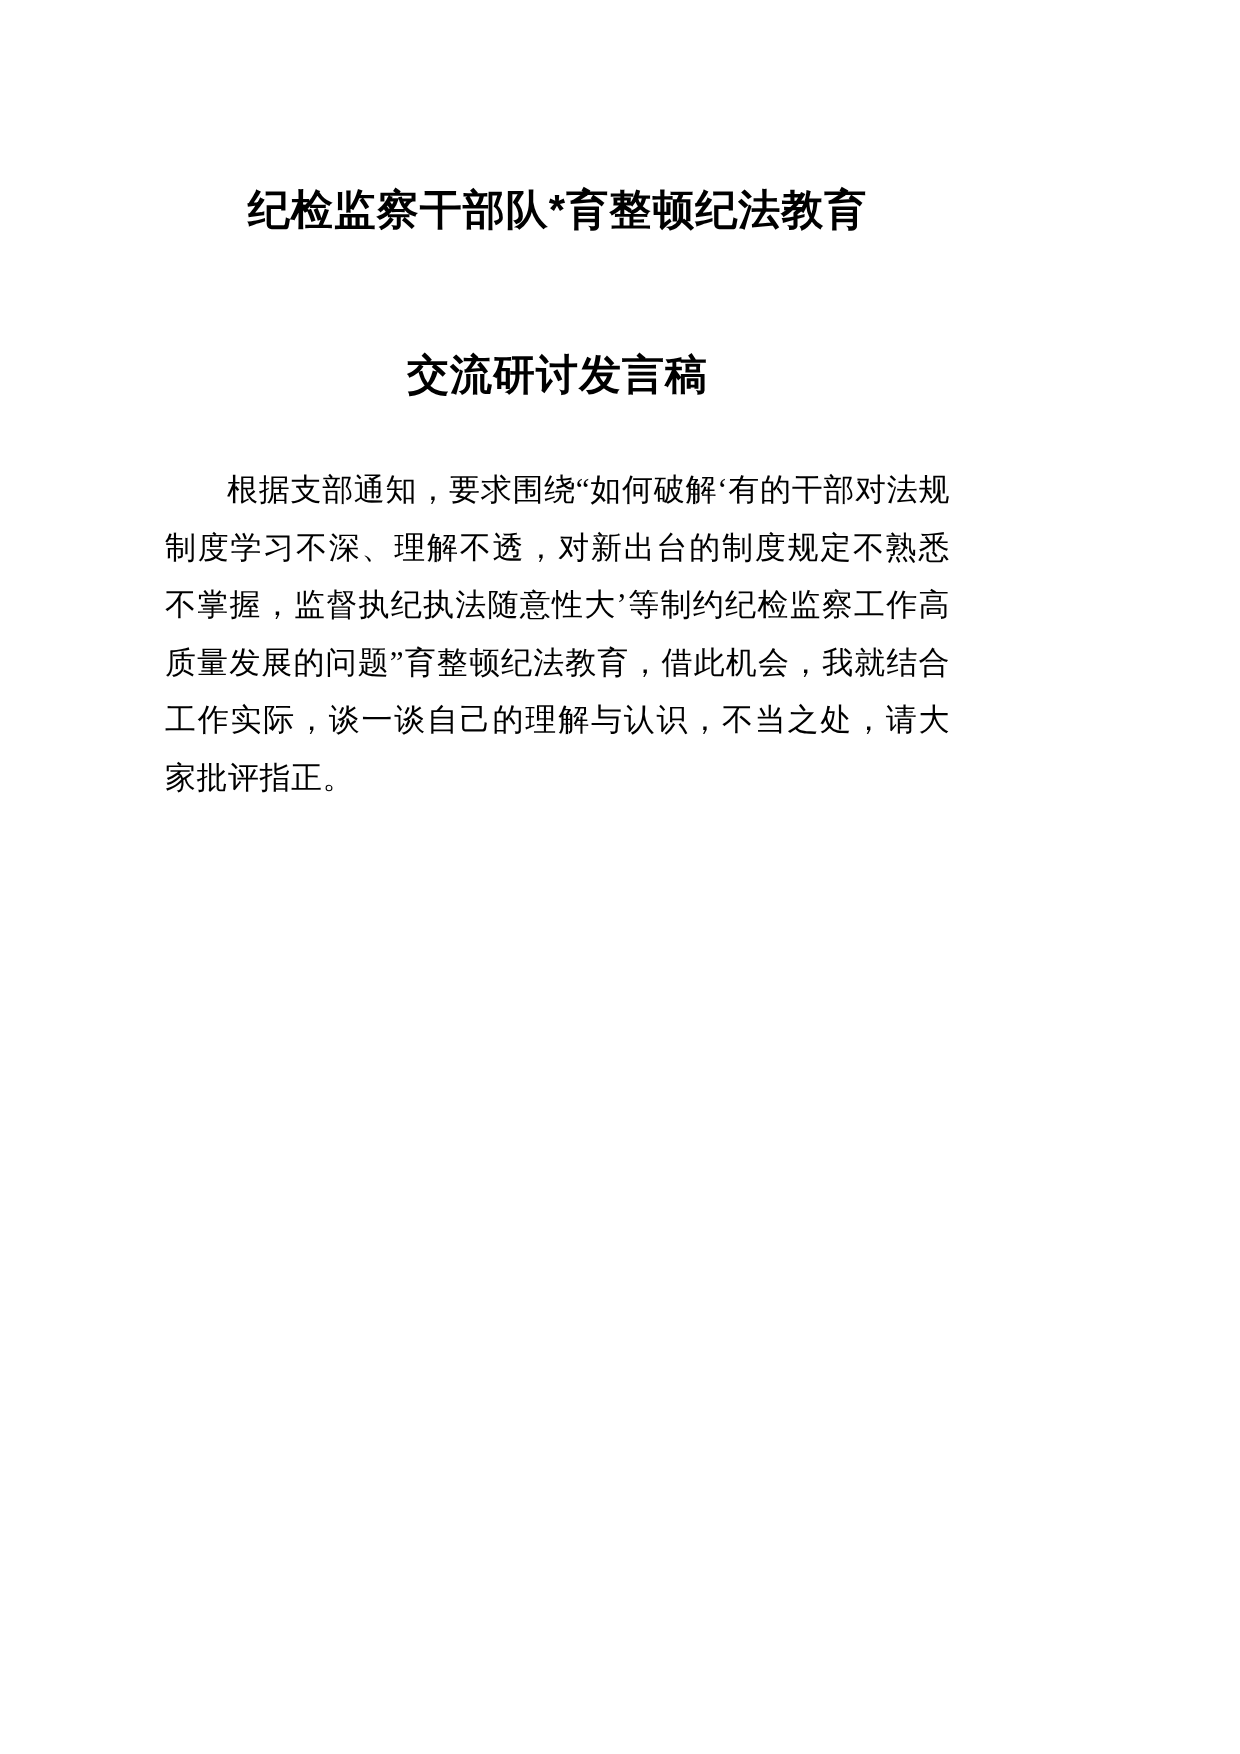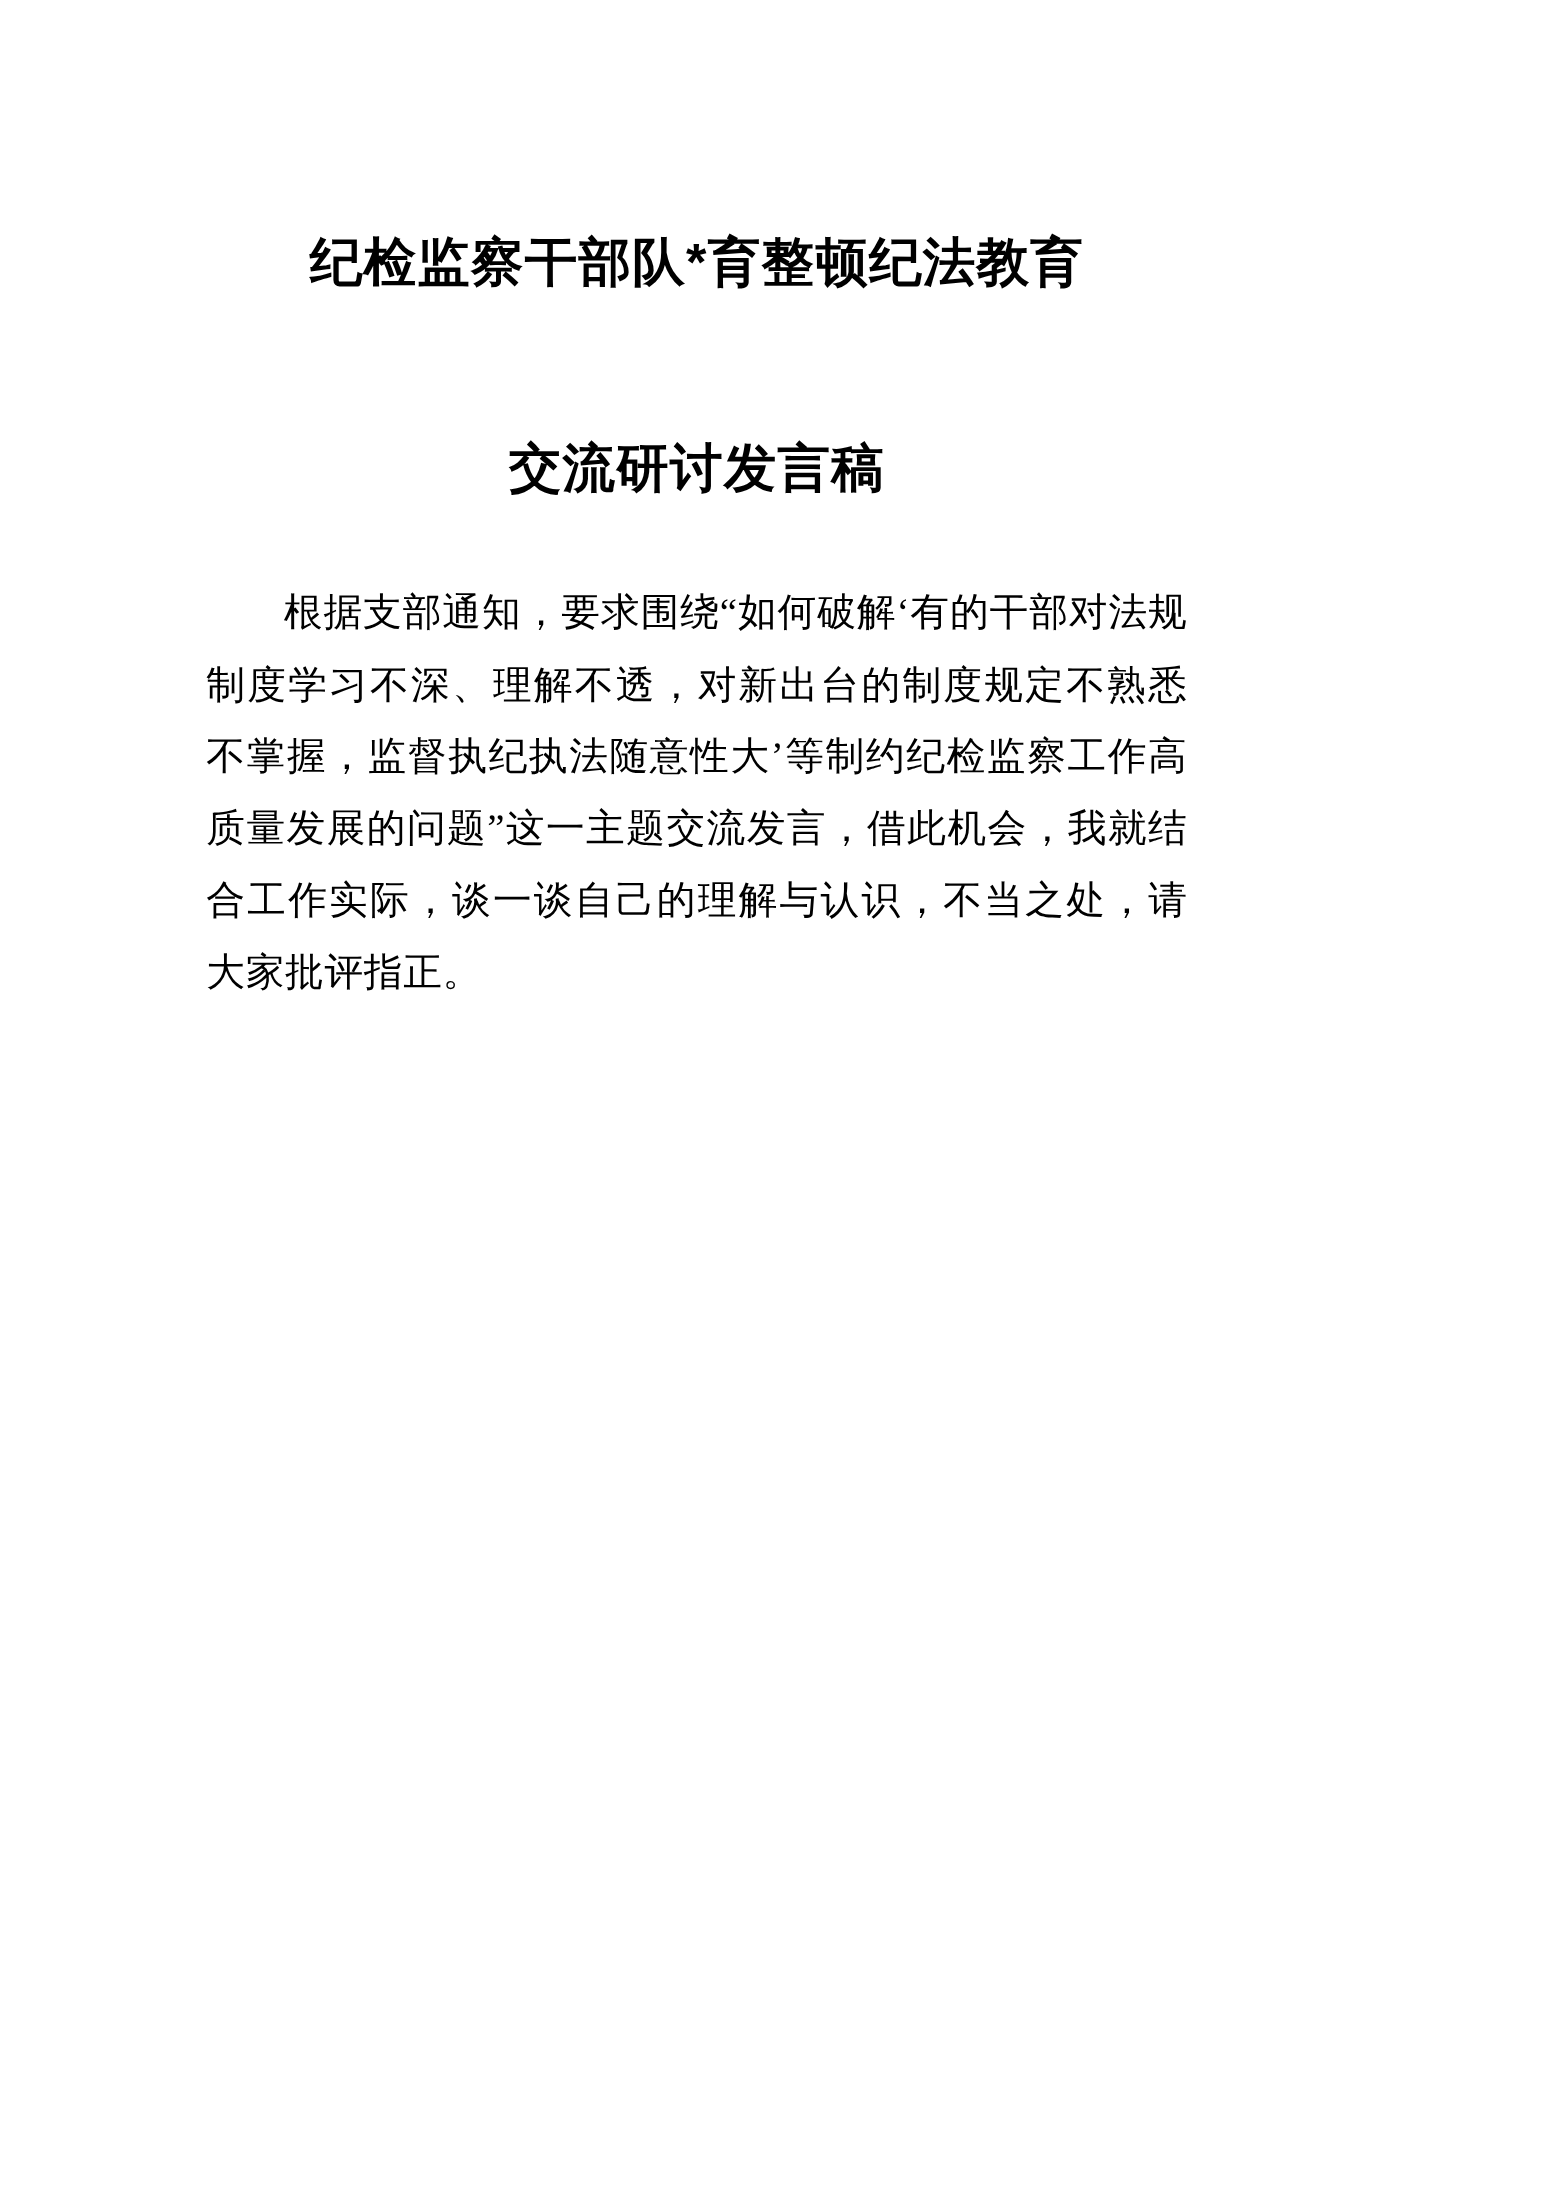--- a/index.html
+++ b/index.html
@@ -48,15 +48,15 @@
     margin-top: 64px;
   }
 </style>
 </head>
 <body>
 
 <div class="page">
   <div class="content">
     <div class="doc-title">纪检监察干部队*育整顿纪法教育</div>
     <div class="doc-title second">交流研讨发言稿</div>
-    <p class="body-text para">根据支部通知，要求围绕“如何破解‘有的干部对法规制度学习不深、理解不透，对新出台的制度规定不熟悉不掌握，监督执纪执法随意性大’等制约纪检监察工作高质量发展的问题”这一主题交流发言，借此机会，我就结合工作实际，谈一谈自己的理解与认识，不当之处，请大家批评指正。</p>
+    <p class="body-text para">根据支部通知，要求围绕“如何破解‘有的干部对法规制度学习不深、理解不透，对新出台的制度规定不熟悉不掌握，监督执纪执法随意性大’等制约纪检监察工作高质量发展的问题”育整顿纪法教育，借此机会，我就结合工作实际，谈一谈自己的理解与认识，不当之处，请大家批评指正。</p>
   </div>
 </div>
 
 </body></html>

